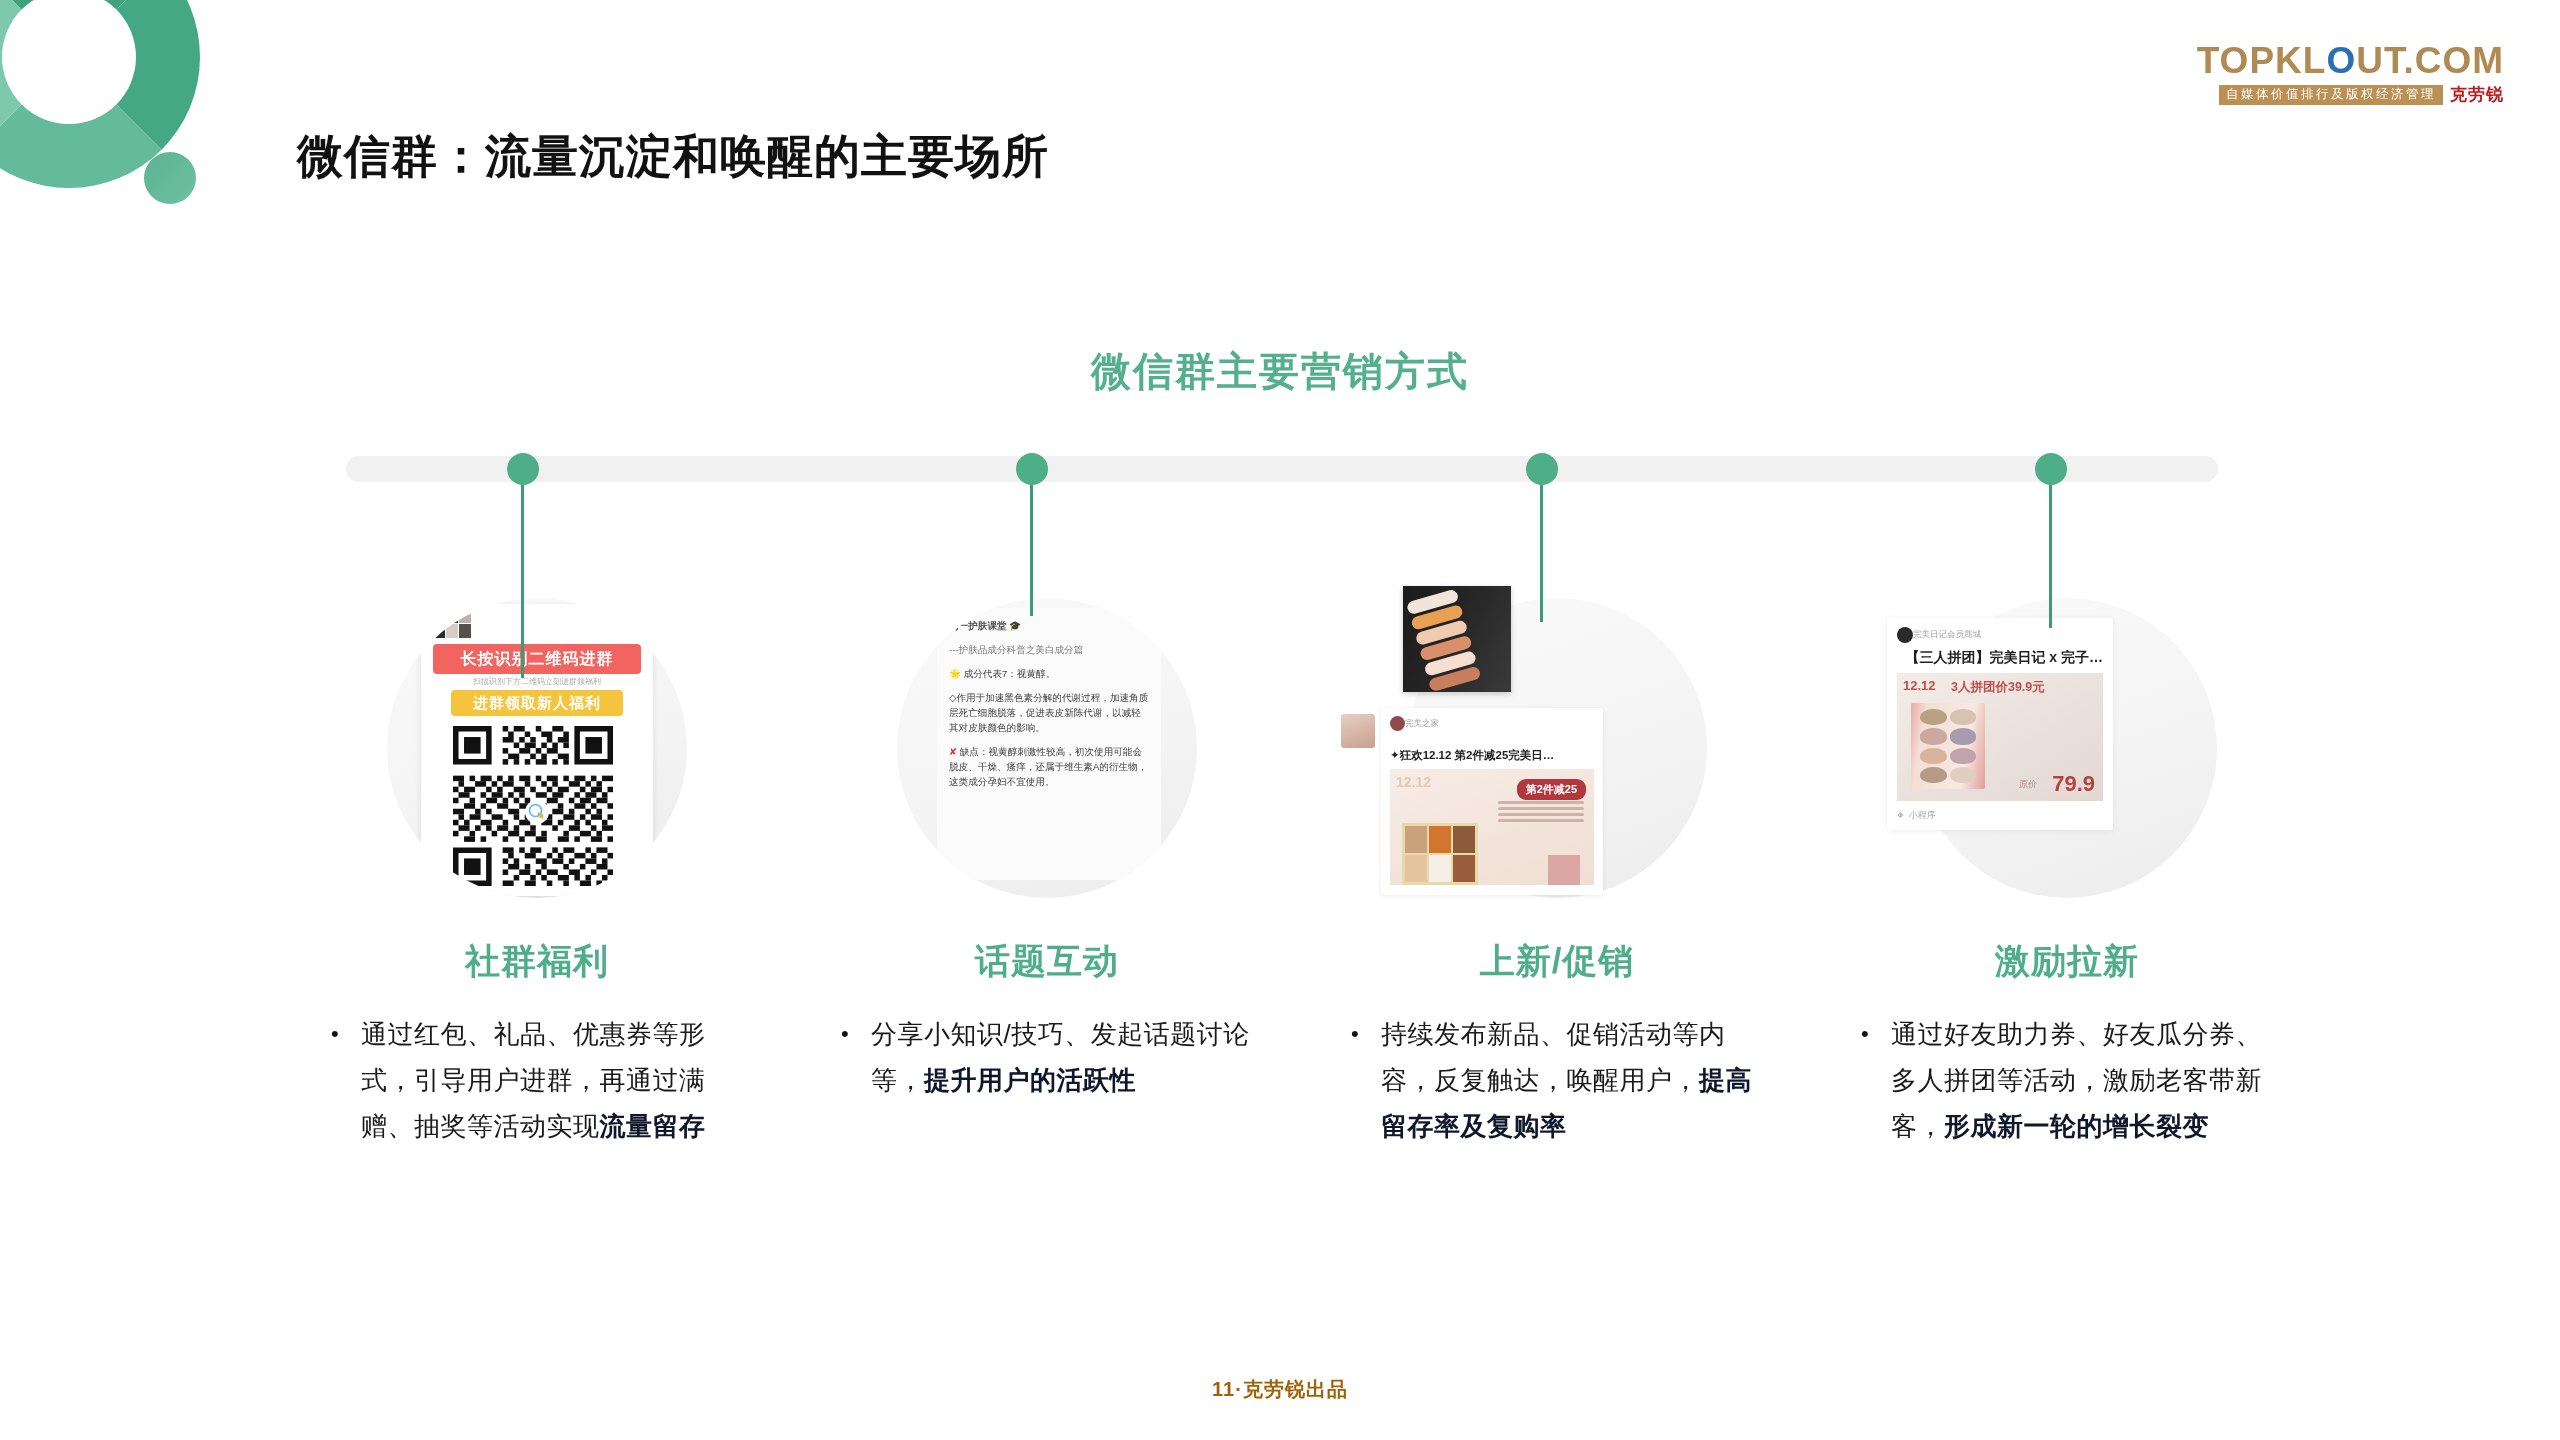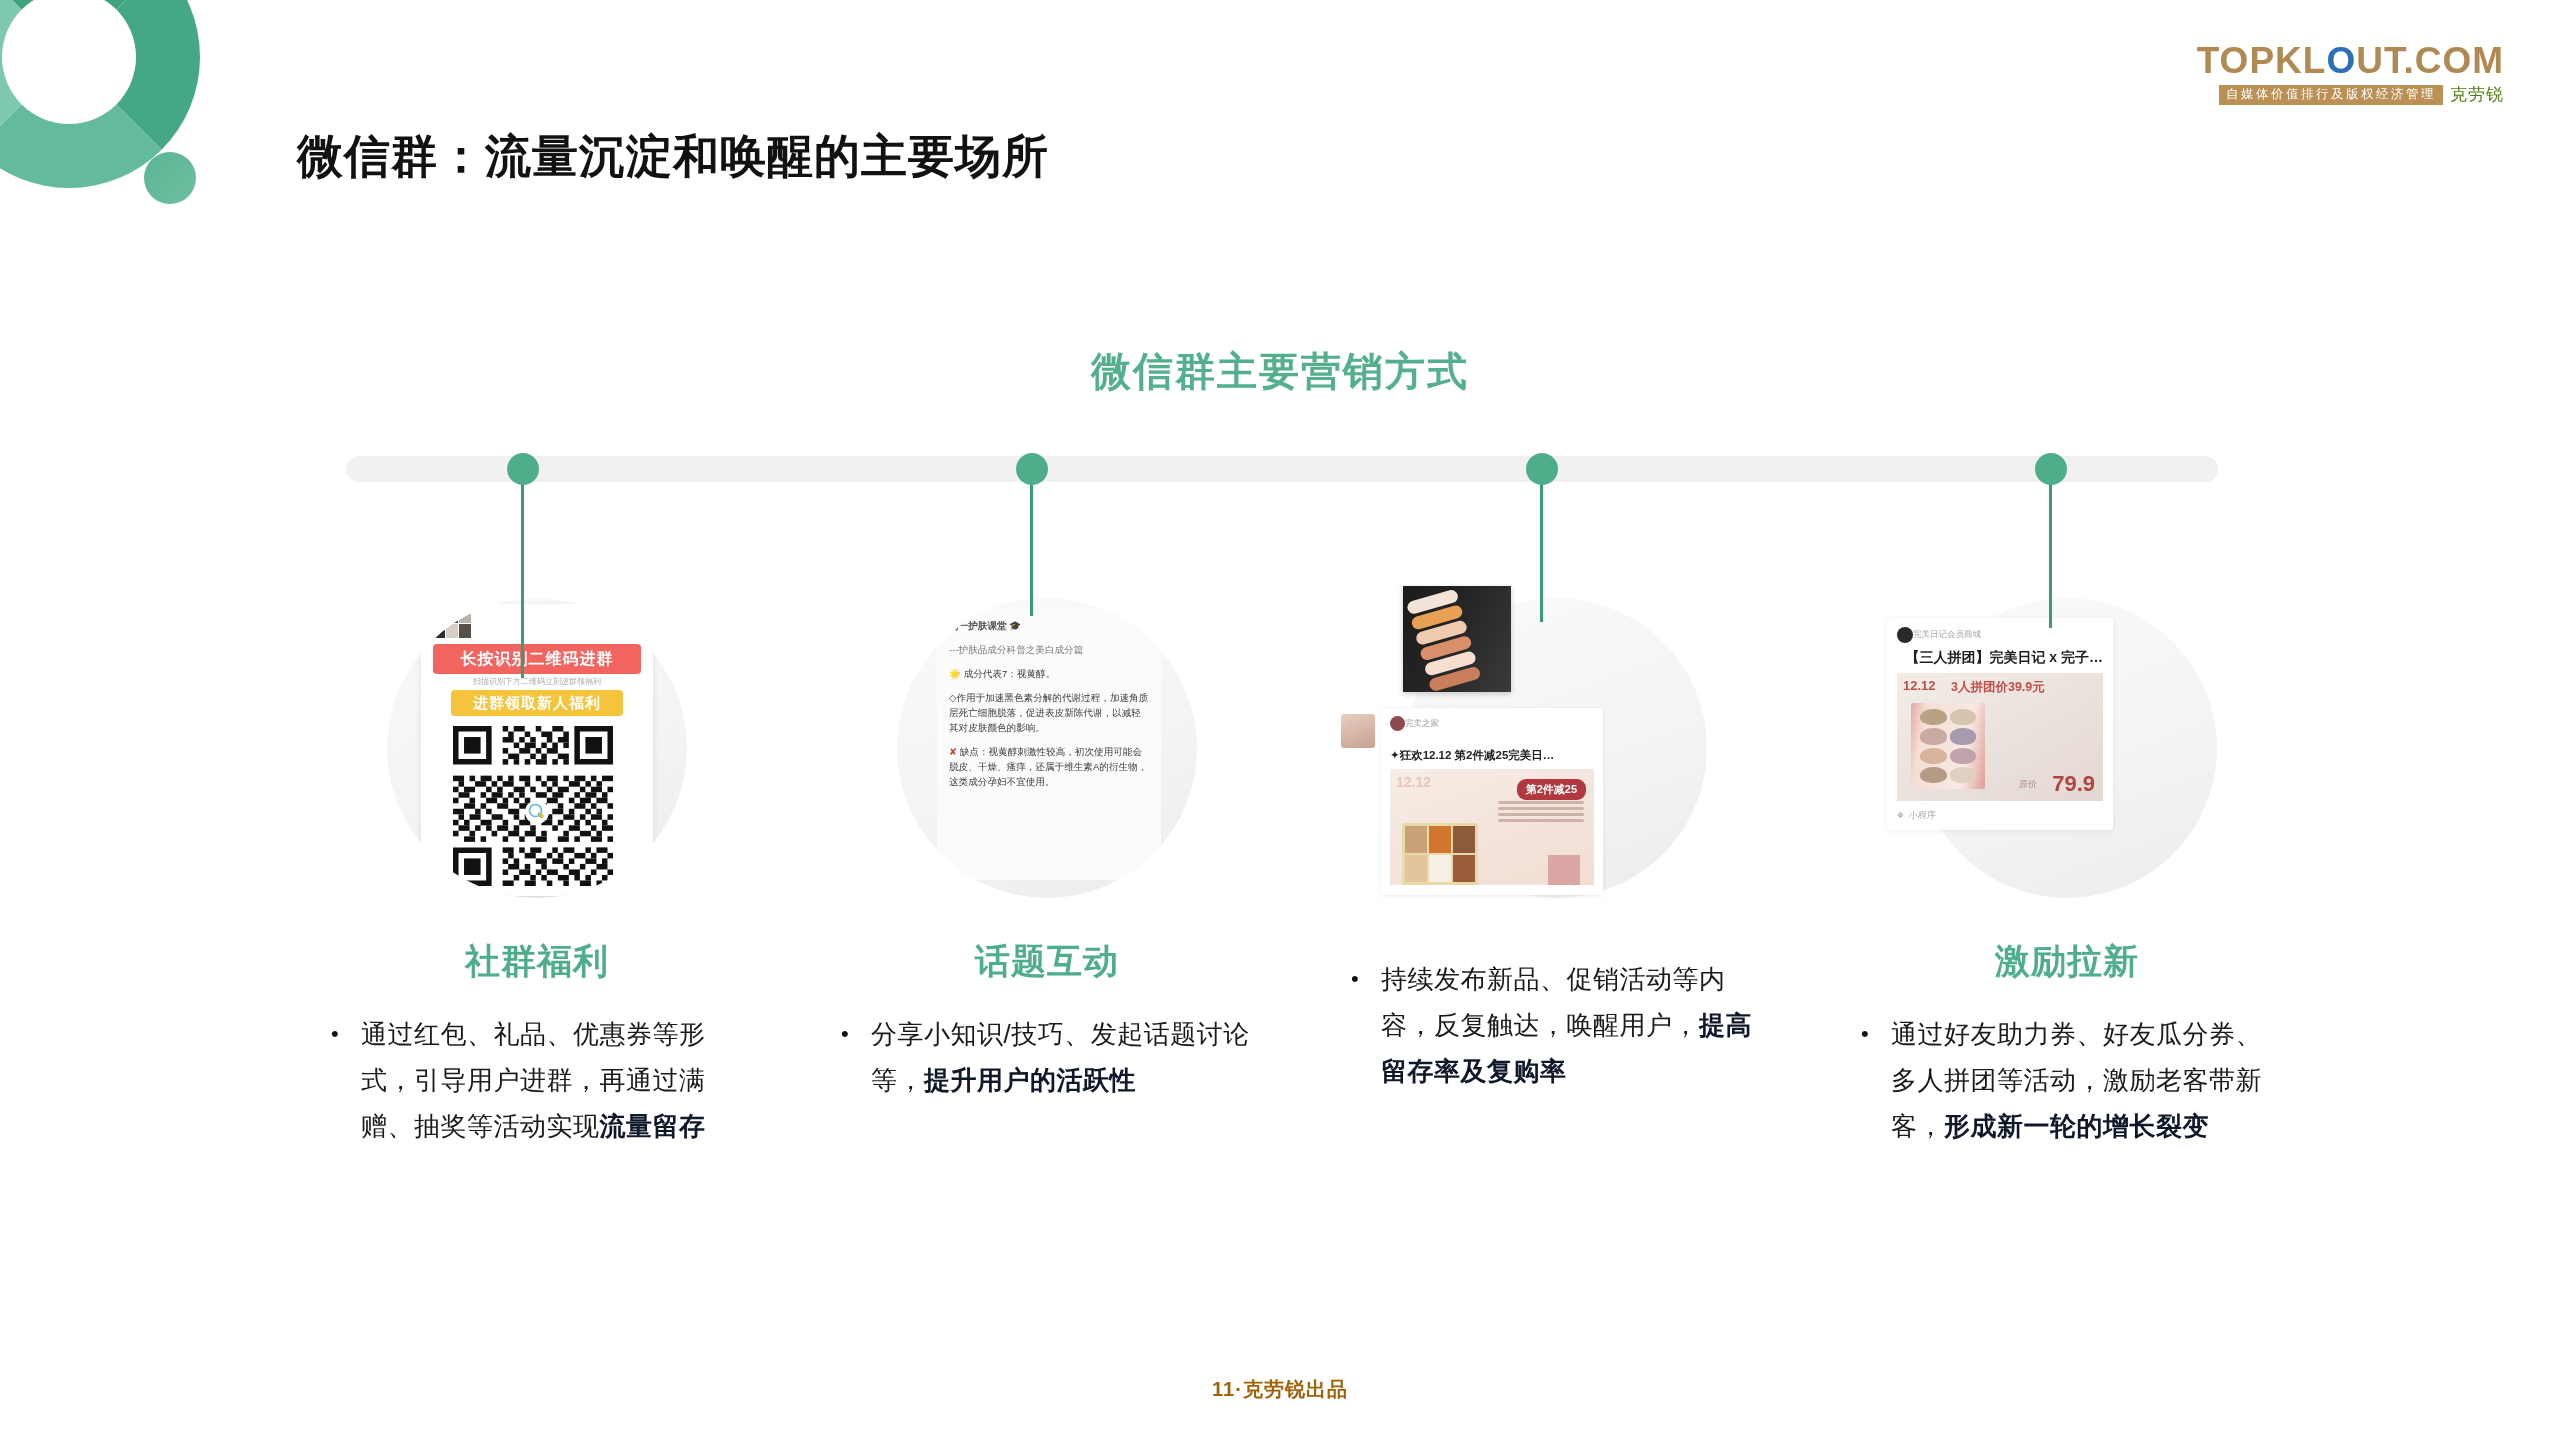--- a/index.html
+++ b/index.html
@@ -66,22 +66,22 @@
     background: #bb9055;
     color: #ffffff;
     font-size: 12.5px;
     letter-spacing: 2.5px;
     padding: 3px 7px 4px 7px;
     line-height: 1;
     white-space: nowrap;
   }
   #logo-brand {
     font-size: 17px;
-    font-weight: normal;
-    color: #4d7c0f;
+    font-weight: bold;
+    color: #b91c1c;
     letter-spacing: 1px;
     line-height: 1;
     white-space: nowrap;
   }
 
   
   #slide-title {
     position: absolute;
     left: 297px;
     top: 126px;
@@ -776,20 +776,21 @@
             <i style="background:#d2762f"></i>
             <i style="background:#8d5a3c"></i>
           <i style="background:#e4c49e"></i>
             <i style="background:#f5efe6"></i>
             <i style="background:#9a5c3a"></i>
         </div>
         <div class="blush"></div>
       </div>
     </div>
   </div>
+  <div class="col-title">上新/促销</div>
   <div class="col-body">
     <div class="bullet">•</div>
     <div class="body-text"><span>持续发布新品、促销活动等内容，反复触达，唤醒用户，</span><span class="hl">提高留存率及复购率</span></div>
   </div>
 </div>
 
 <div class="col" style="left:1857px">
   <div class="card-wrap">
     <div class="circle-mask"></div>
     <div class="buy-card">

